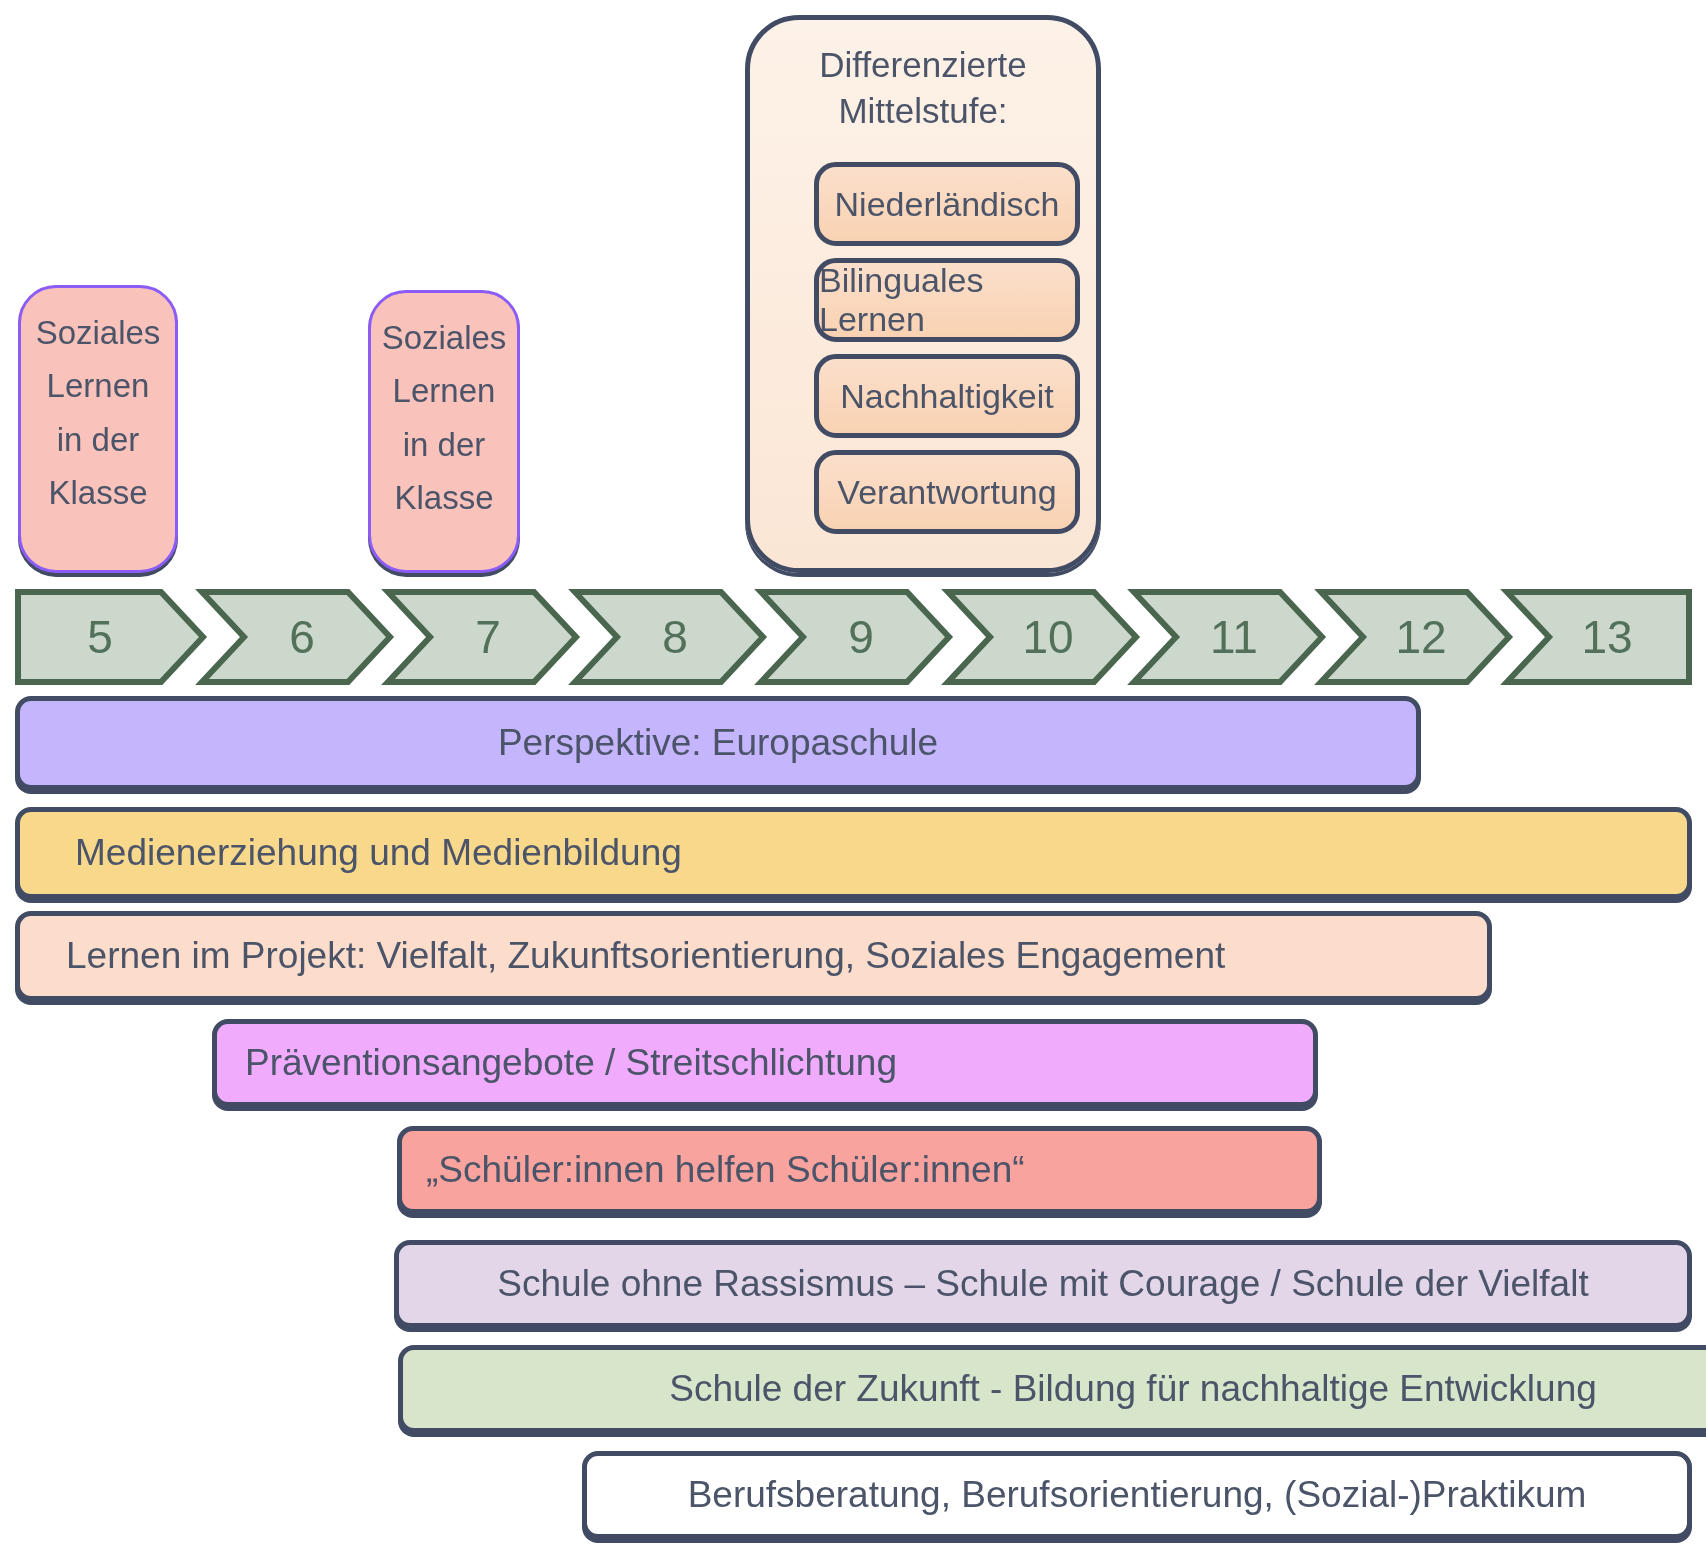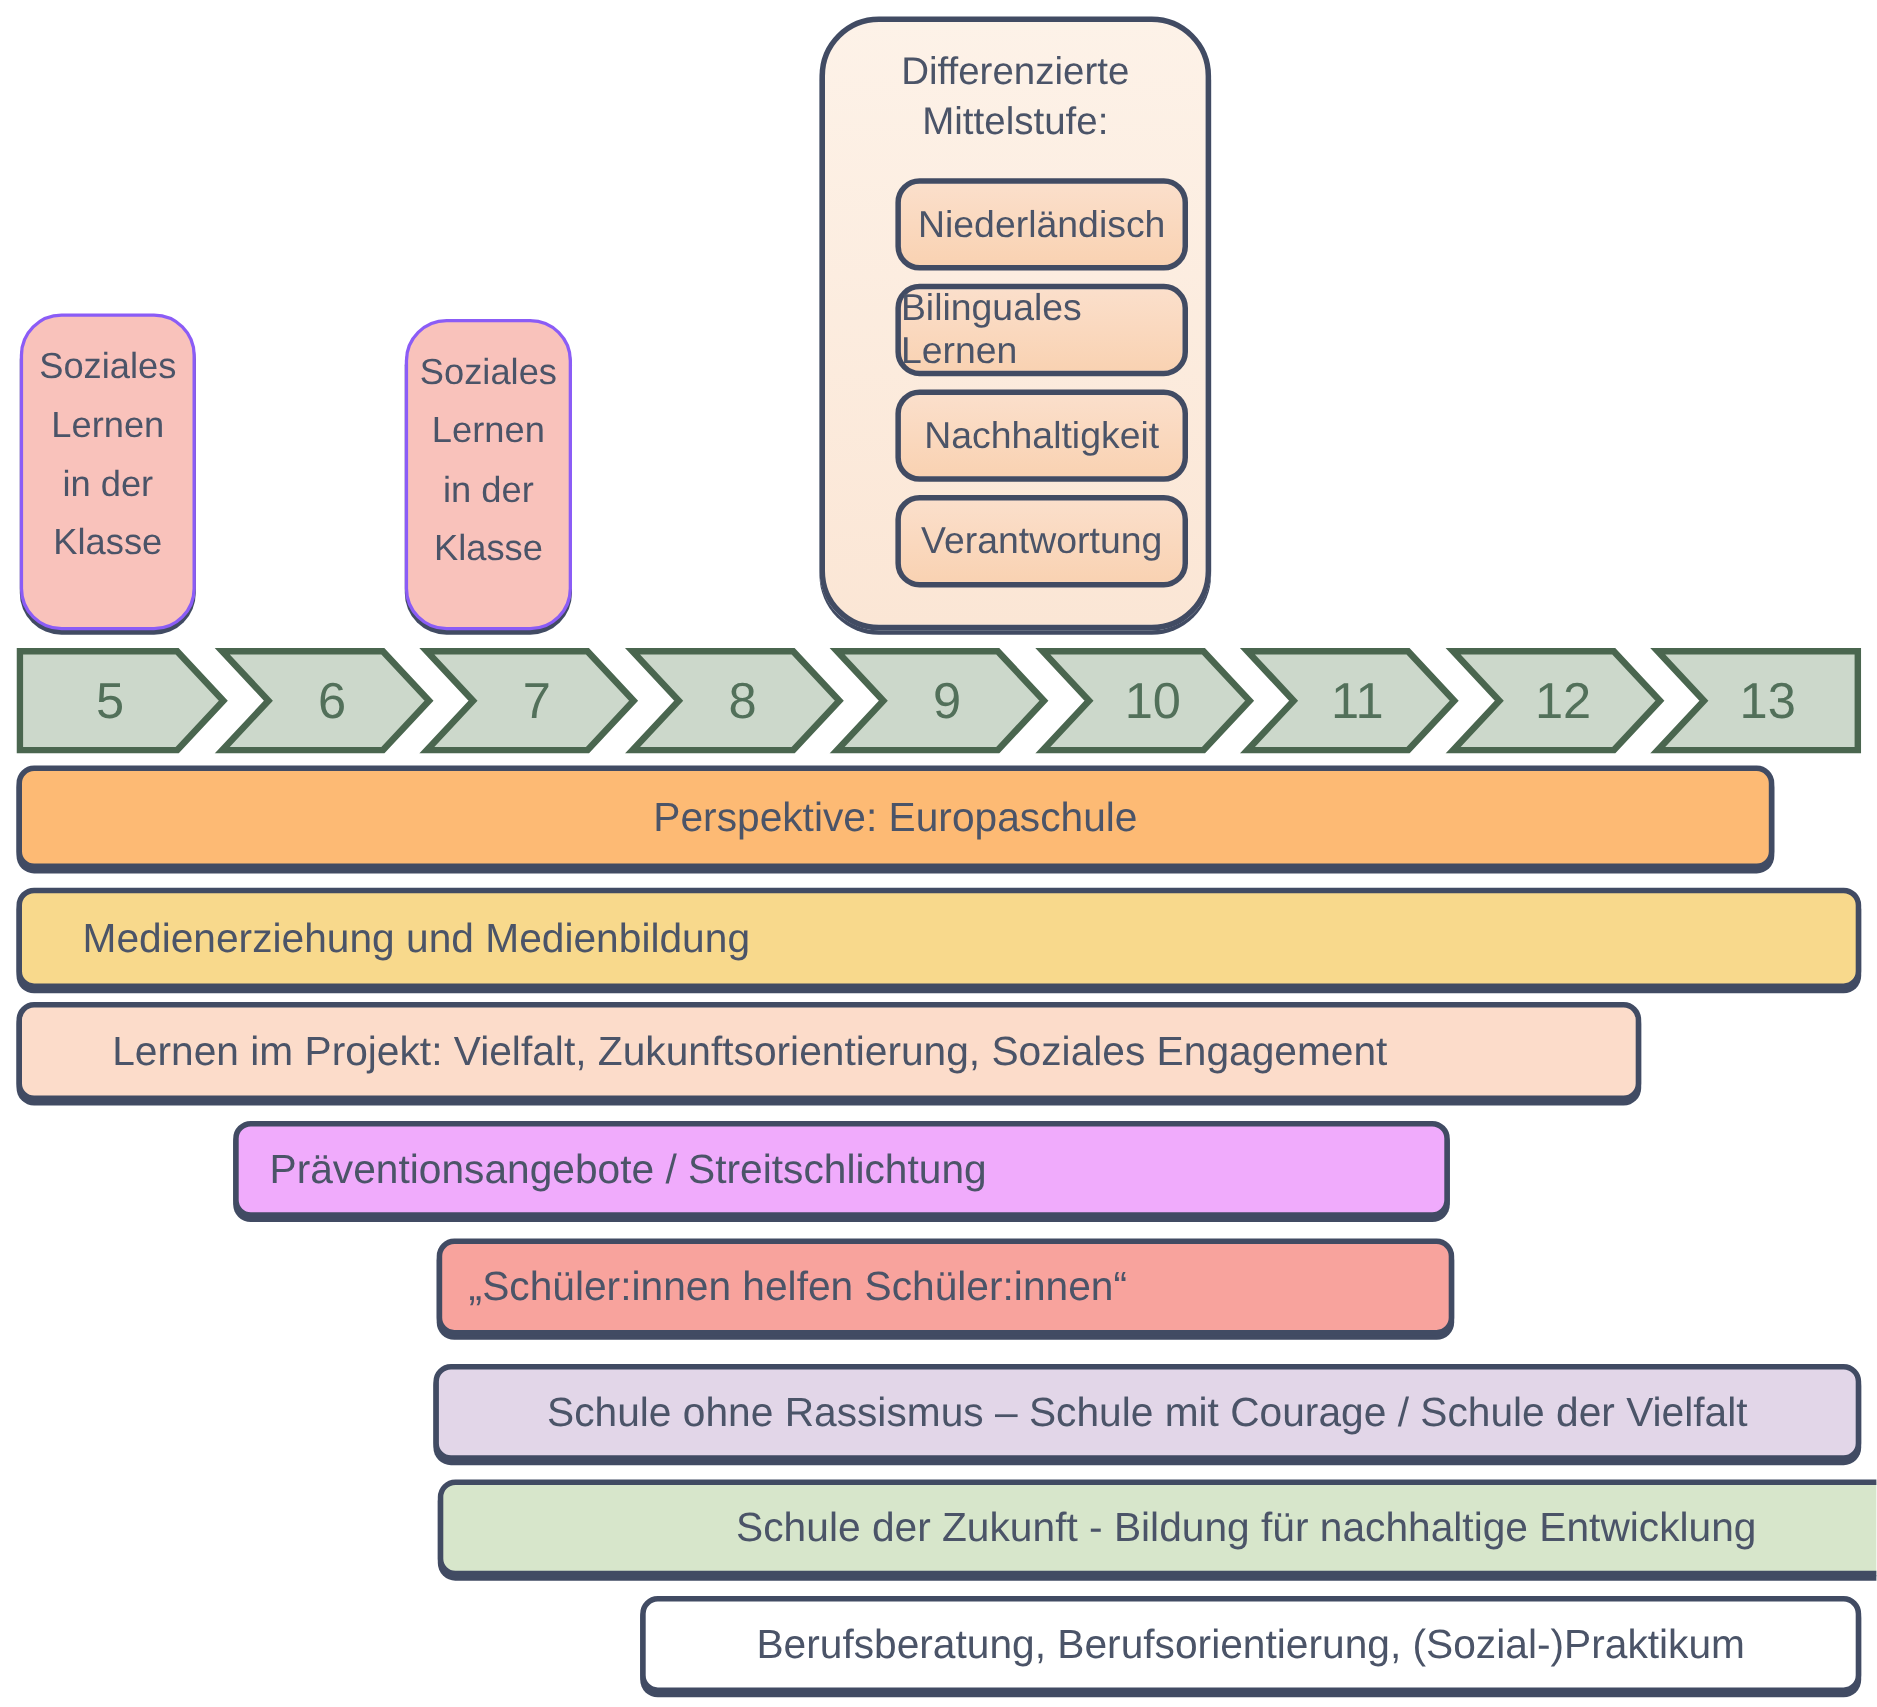--- a/index.html
+++ b/index.html
@@ -77,23 +77,23 @@
     position: absolute;
     border: 5px solid #414b63;
     border-radius: 16px;
     box-shadow: 0 4px 0 0 #414b63;
     display: flex;
     align-items: center;
     font-size: 37px;
     color: #4b5468;
   }
   .bar.center { justify-content: center; }
-  .bar-europaschule { left: 15px;  top: 696px;  width: 1598px; height: 94px; background: #fdba74; }
+  .bar-europaschule { left: 15px;  top: 696px;  width: 1406px; height: 94px; background: #c4b5fd; }
   .bar-medien       { left: 15px;  top: 807px;  width: 1677px; height: 92px; background: #f8d98c; padding-left: 55px; }
-  .bar-projekt      { left: 15px;  top: 911px;  width: 1477px; height: 90px; background: #fcdcca; padding-left: 82px; }
+  .bar-projekt      { left: 15px;  top: 911px;  width: 1477px; height: 90px; background: #fcdcca; padding-left: 46px; }
   .bar-praevention  { left: 212px; top: 1019px; width: 1106px; height: 88px; background: #f0abfc; padding-left: 28px; }
   .bar-schueler     { left: 397px; top: 1126px; width: 925px;  height: 88px; background: #f8a39d; padding-left: 24px; }
   .bar-courage      { left: 394px; top: 1240px; width: 1298px; height: 88px; background: #e2d6e8; }
   .bar-zukunft      { left: 398px; top: 1345px; width: 1470px; height: 88px; background: #d7e6cb; }
   .bar-beruf        { left: 582px; top: 1451px; width: 1110px; height: 88px; background: #ffffff; }
 </style>
 </head>
 <body>
 
 <div class="canvas">

